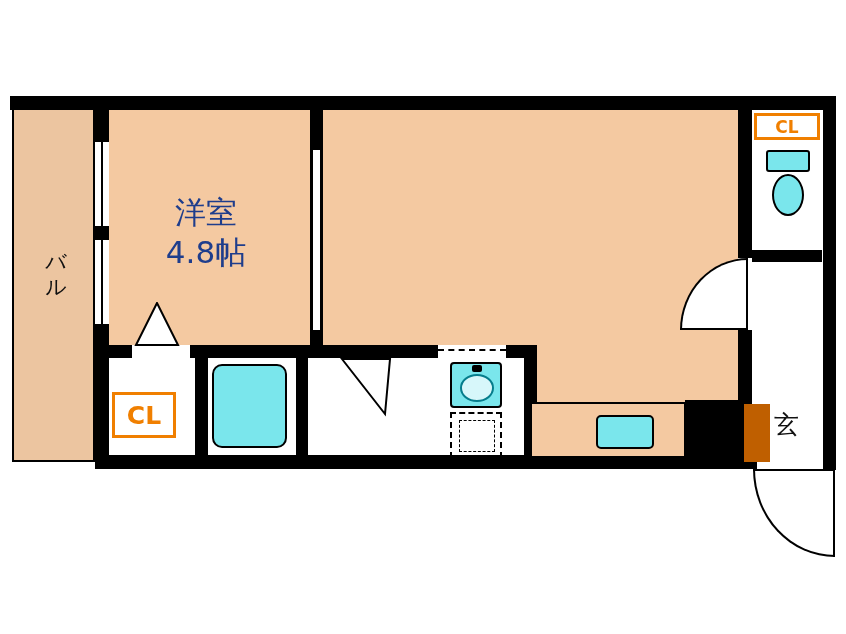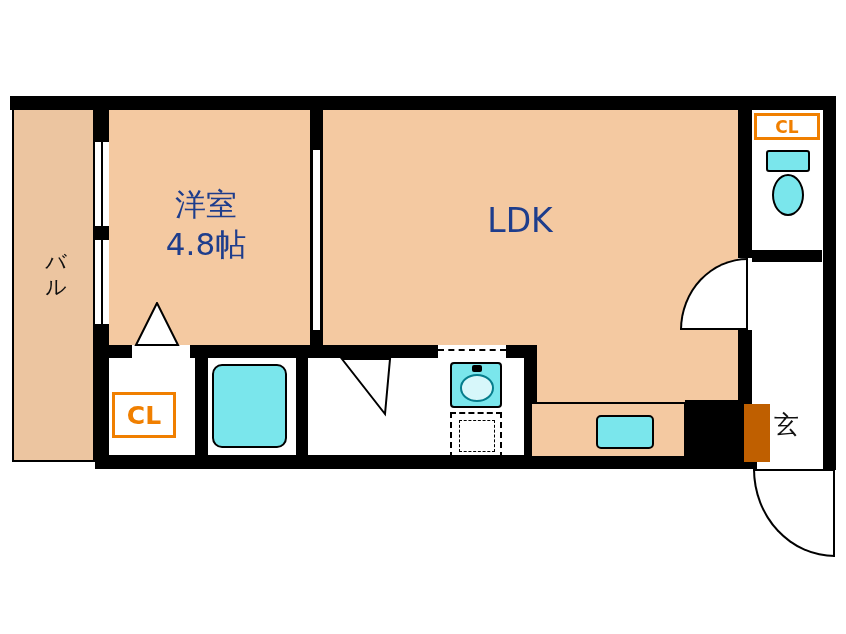--- a/index.html
+++ b/index.html
@@ -80,23 +80,22 @@
   </div>
   <div class="abs" style="left:744px;top:404px;width:26px;height:58px;background:var(--step-brown,#bf5f00);"></div>
 
   <div class="abs orange-box" style="left:754px;top:113px;width:66px;height:27px;font-size:17px;">
     <span>CL</span>
   </div>
   <div class="abs orange-box" style="left:112px;top:392px;width:64px;height:46px;font-size:25px;">
     <span>CL</span>
   </div>
 
-  <div class="abs room-label" style="left:118px;top:184px;width:176px;height:84px;font-size:31px;line-height:40px;">
+  <div class="abs room-label" style="left:118px;top:192px;width:176px;height:84px;font-size:31px;line-height:40px;">
     <div>洋室</div>
     <div>4.8帖</div>
   </div>
   <div class="abs room-label" style="left:428px;top:200px;width:184px;height:88px;font-size:33px;line-height:42px;">
-    <div>LDK</div>
   </div>
   <div class="abs vtext" style="left:40px;top:238px;width:30px;height:110px;font-size:21px;">バル</div>
   <div class="abs" style="left:774px;top:408px;width:44px;height:40px;font-size:25px;color:#111;">玄</div>
 
 </div>
 
 </body></html>

